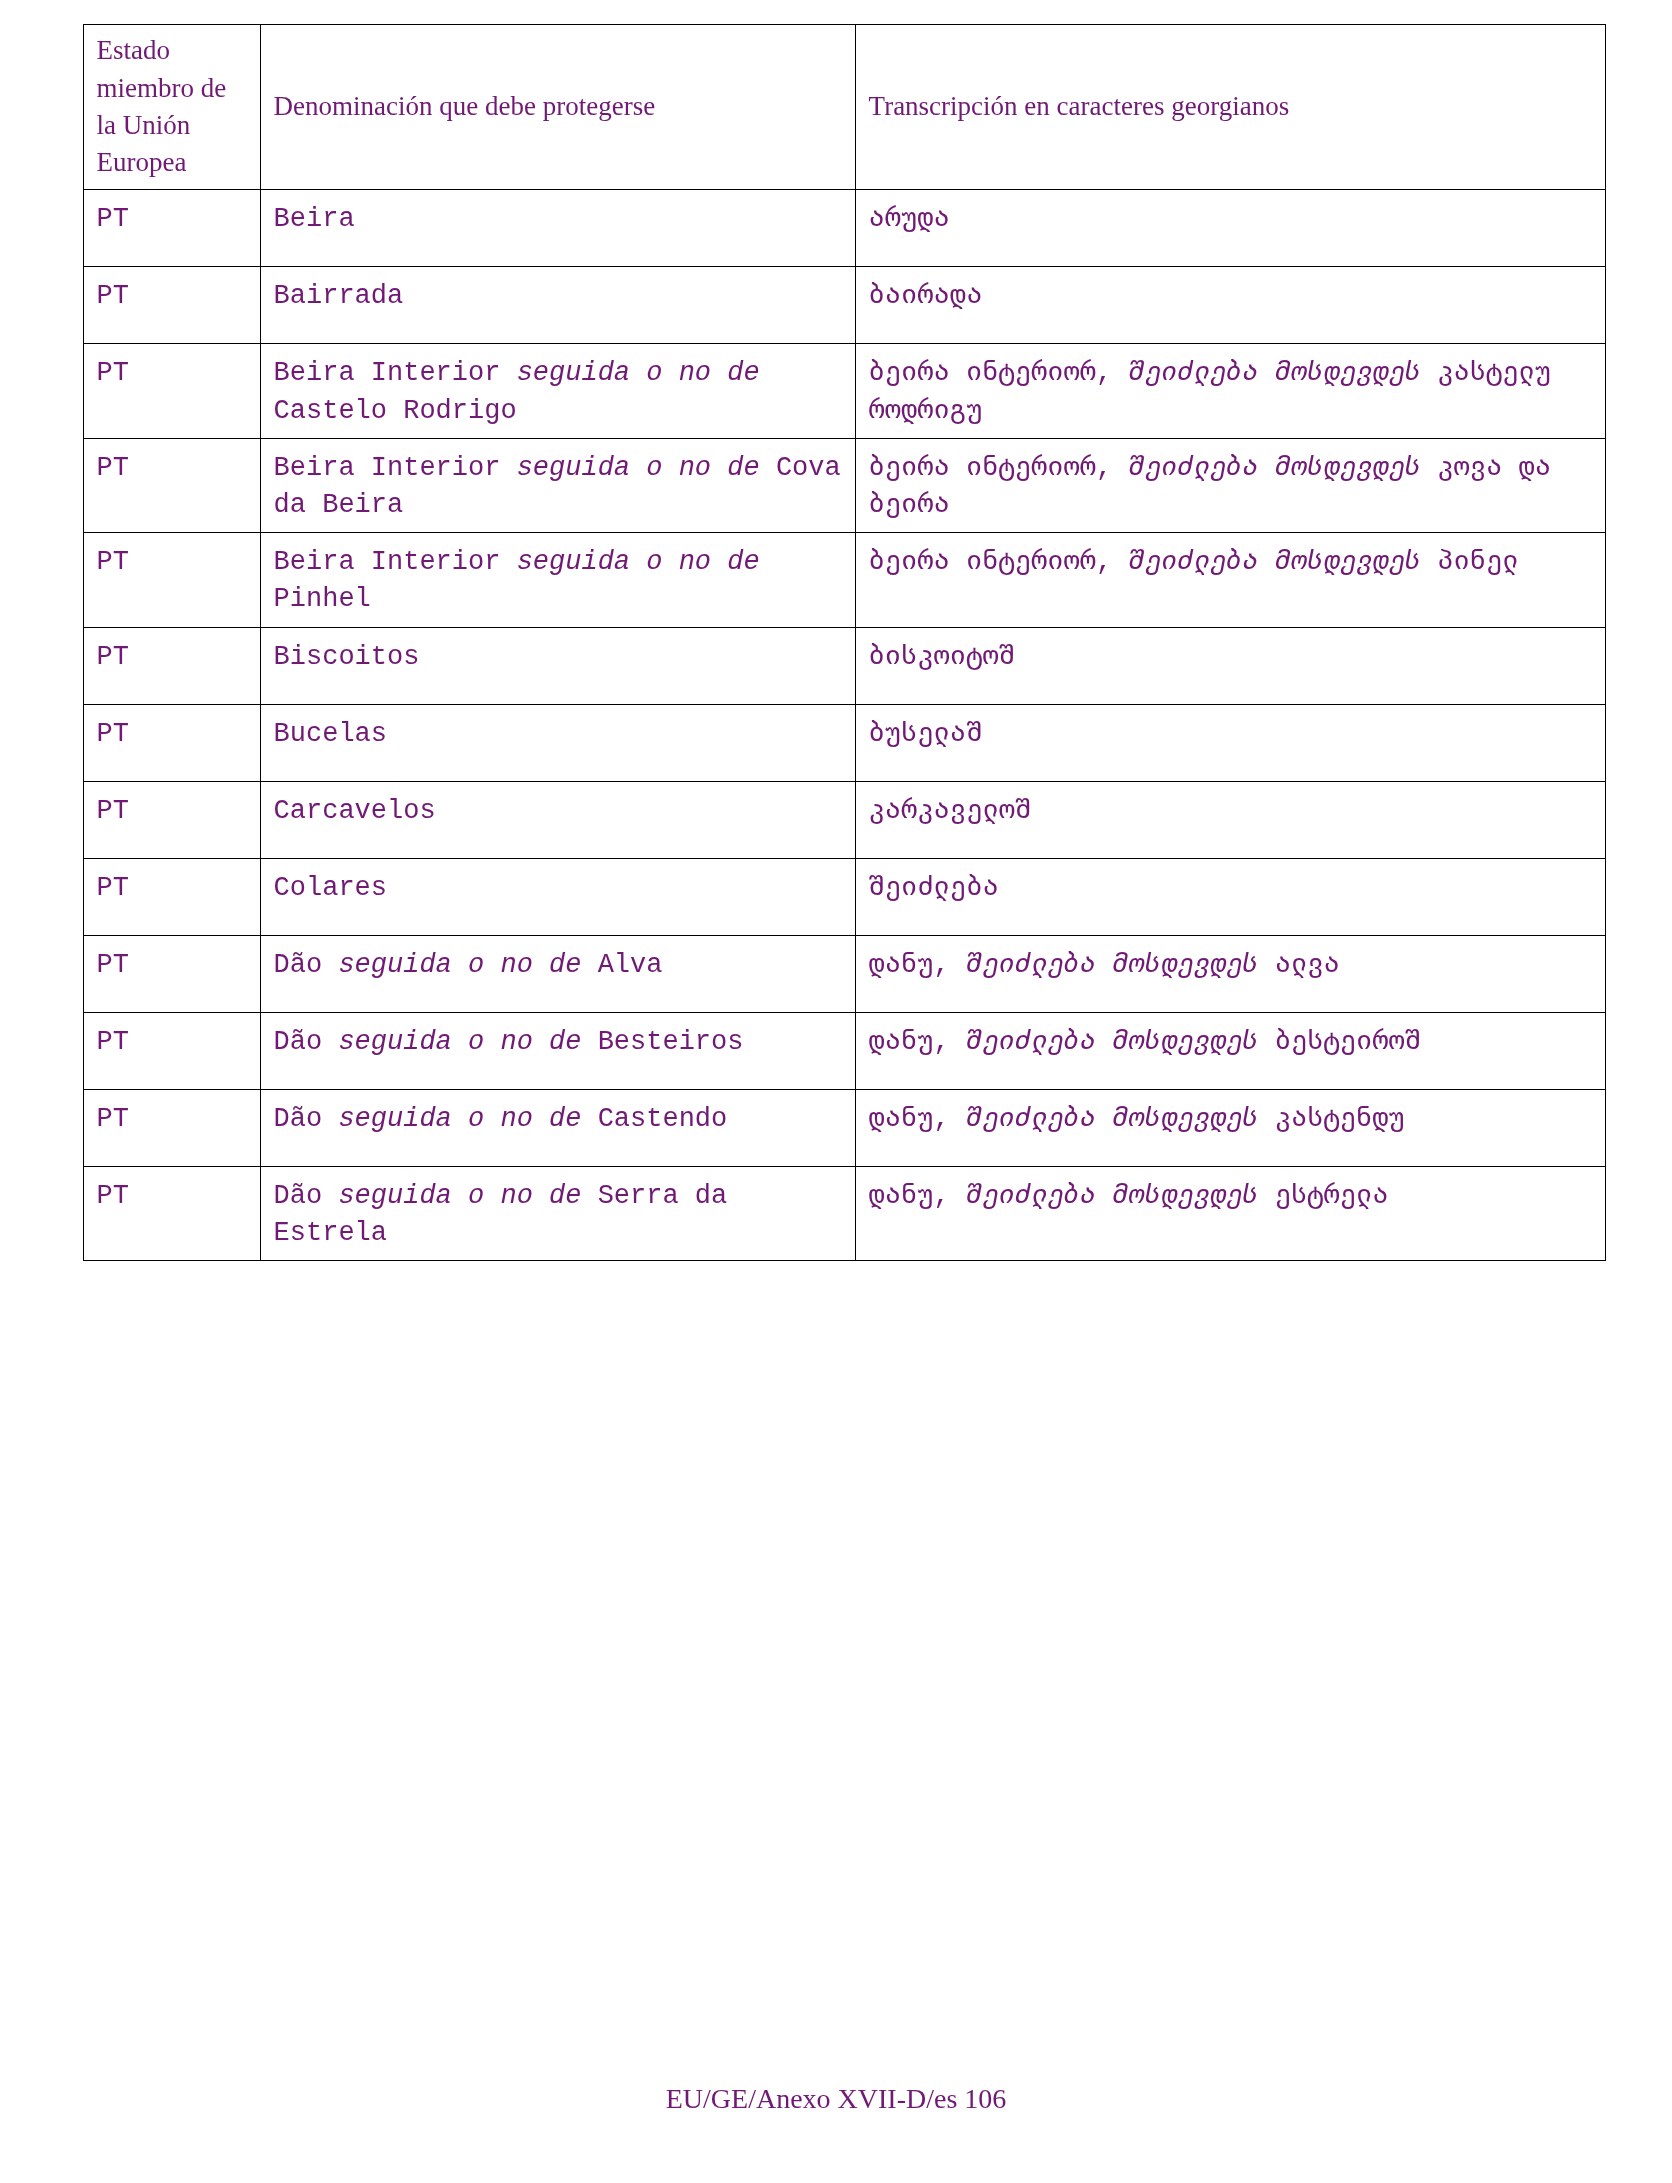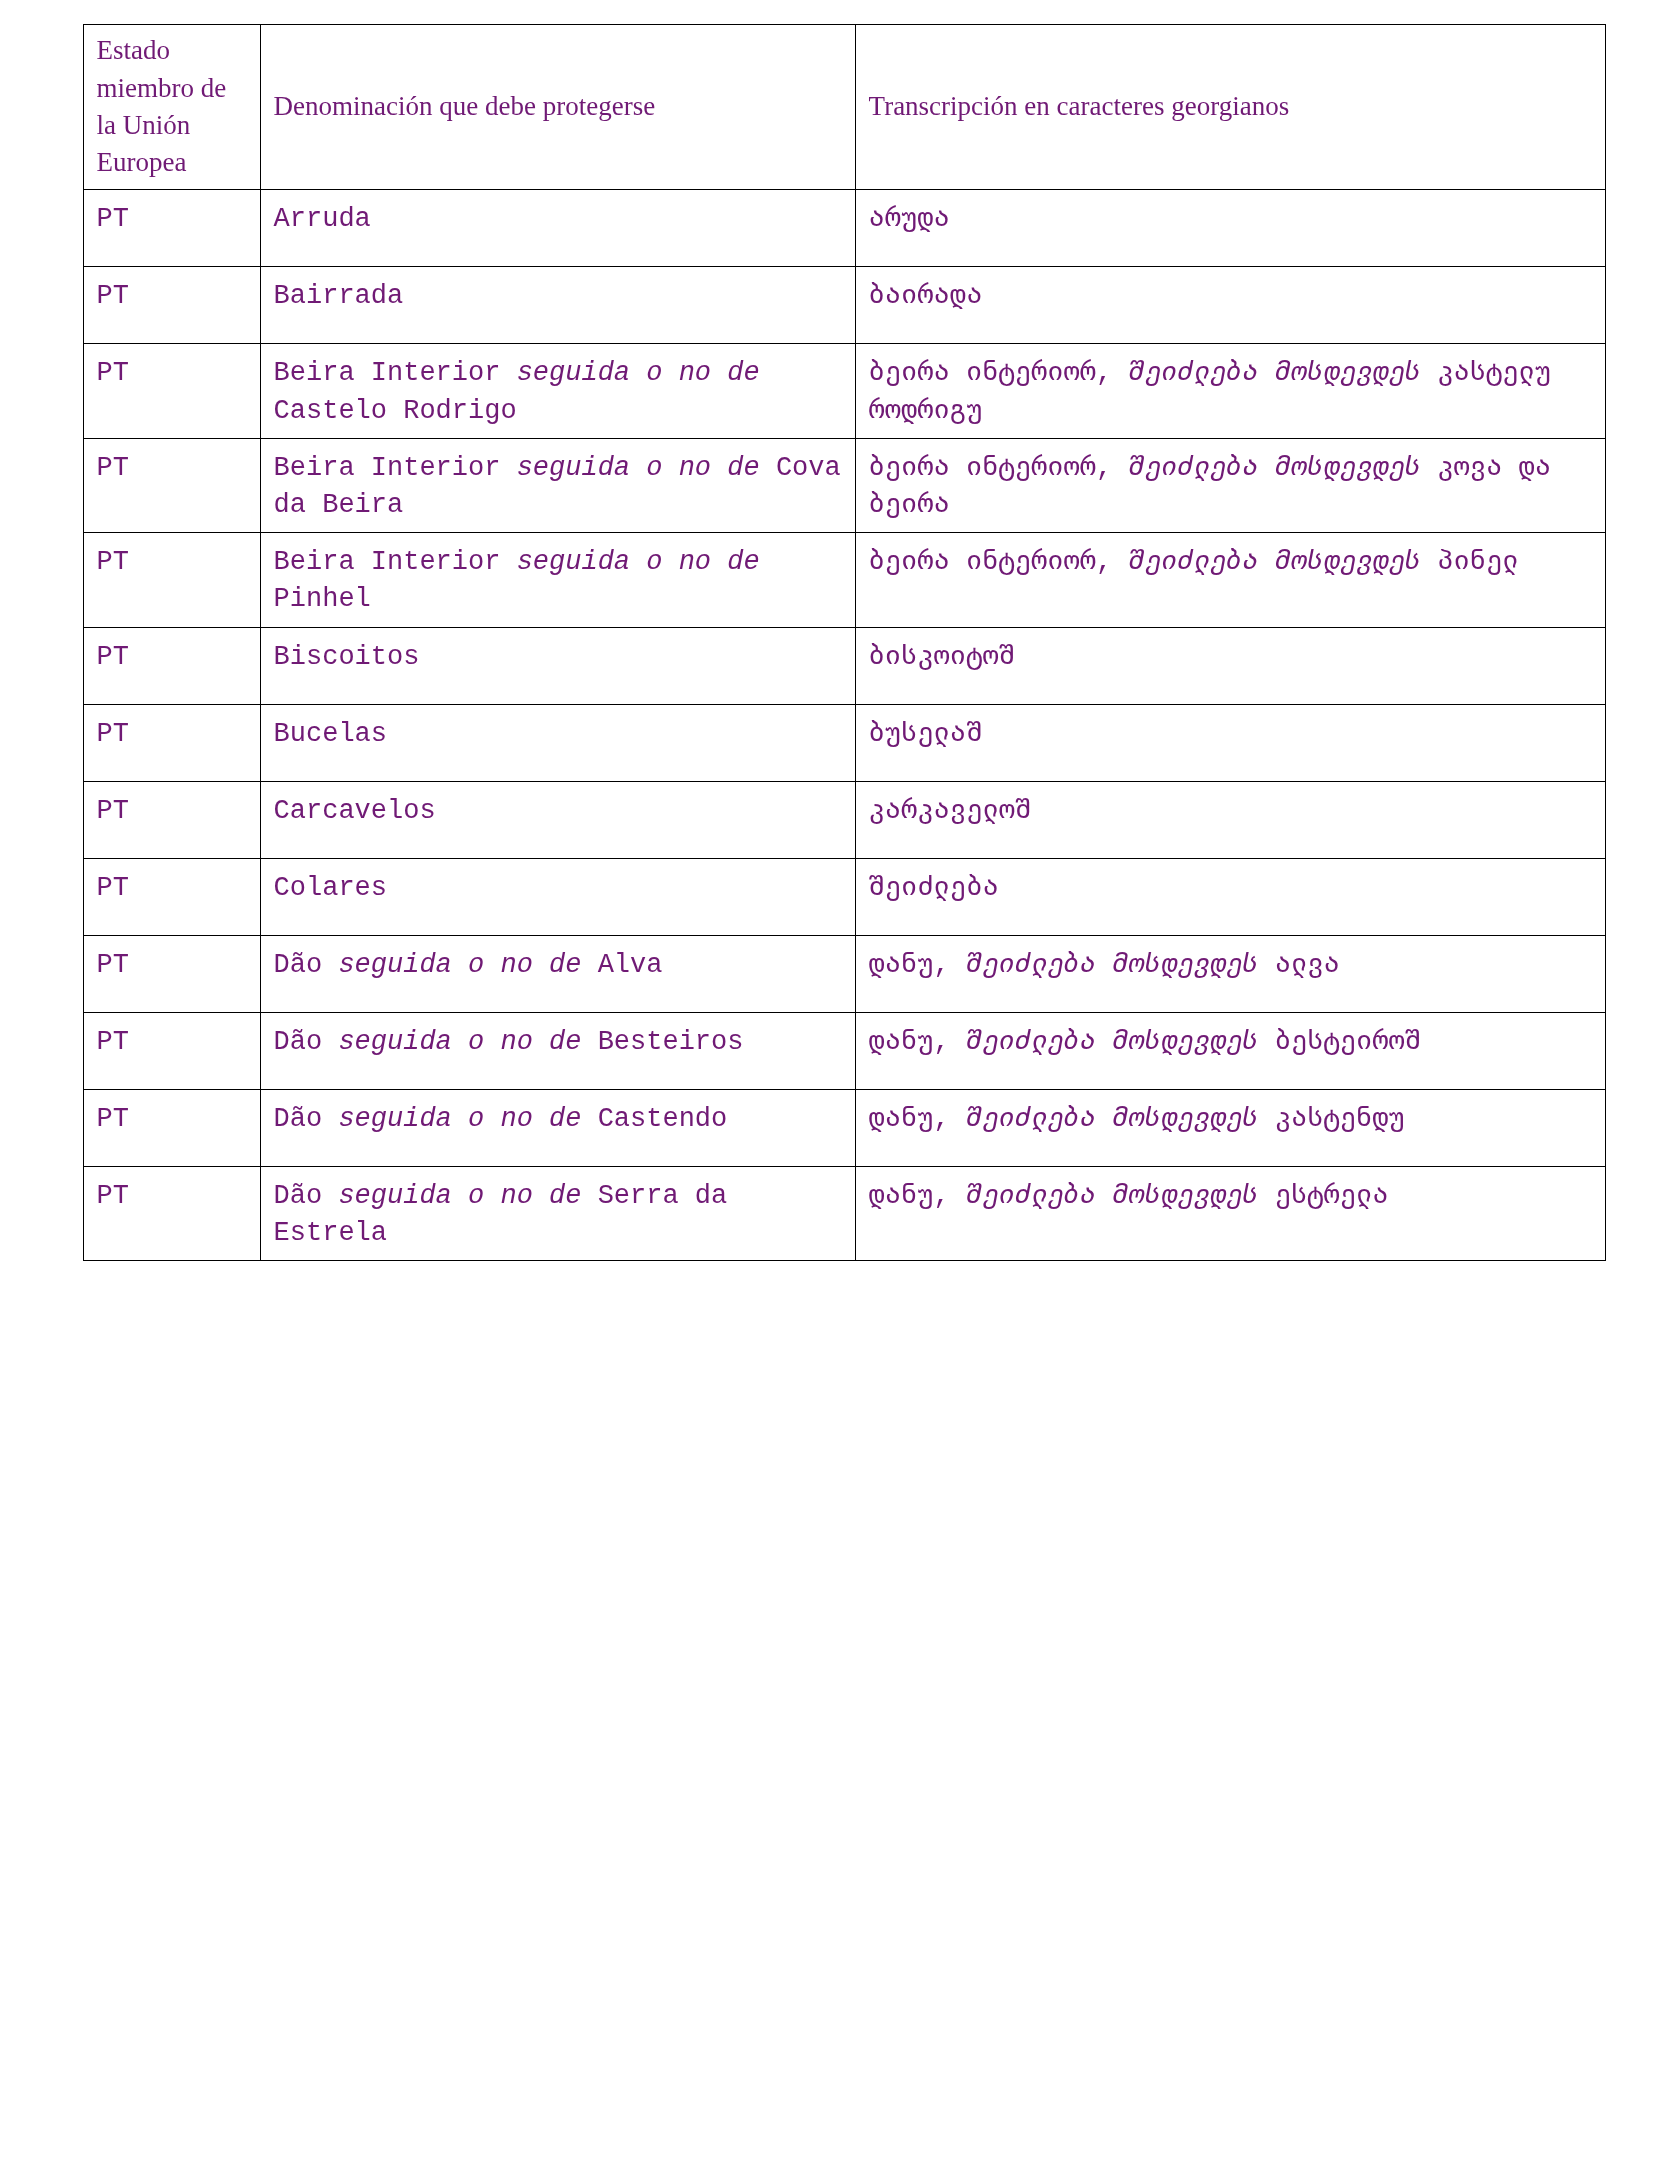--- a/index.html
+++ b/index.html
@@ -69,21 +69,21 @@
     <thead>
       <tr>
         <th>Estado miembro de la Unión Europea</th>
         <th>Denominación que debe protegerse</th>
         <th>Transcripción en caracteres georgianos</th>
       </tr>
     </thead>
     <tbody>
         <tr>
           <td>PT</td>
-          <td><span>Arruda</span></td>
+          <td><span>Beira</span></td>
           <td><span>არუდა</span></td>
         </tr>
         <tr>
           <td>PT</td>
           <td><span>Bairrada</span></td>
           <td><span>ბაირადა</span></td>
         </tr>
         <tr>
           <td>PT</td>
           <td><span>Beira Interior </span><span class="it">seguida o no de</span><span> Castelo Rodrigo</span></td>
@@ -134,14 +134,15 @@
           <td><span>Dão </span><span class="it">seguida o no de</span><span> Castendo</span></td>
           <td><span>დანუ, </span><span class="it">შეიძლება მოსდევდეს</span><span> კასტენდუ</span></td>
         </tr>
         <tr>
           <td>PT</td>
           <td><span>Dão </span><span class="it">seguida o no de</span><span> Serra da Estrela</span></td>
           <td><span>დანუ, </span><span class="it">შეიძლება მოსდევდეს</span><span> ესტრელა</span></td>
         </tr>
       </tbody>
   </table>
+  <div class="footer">EU/GE/Anexo XVII-D/es 106</div>
 </div>
 
 
 </body></html>

